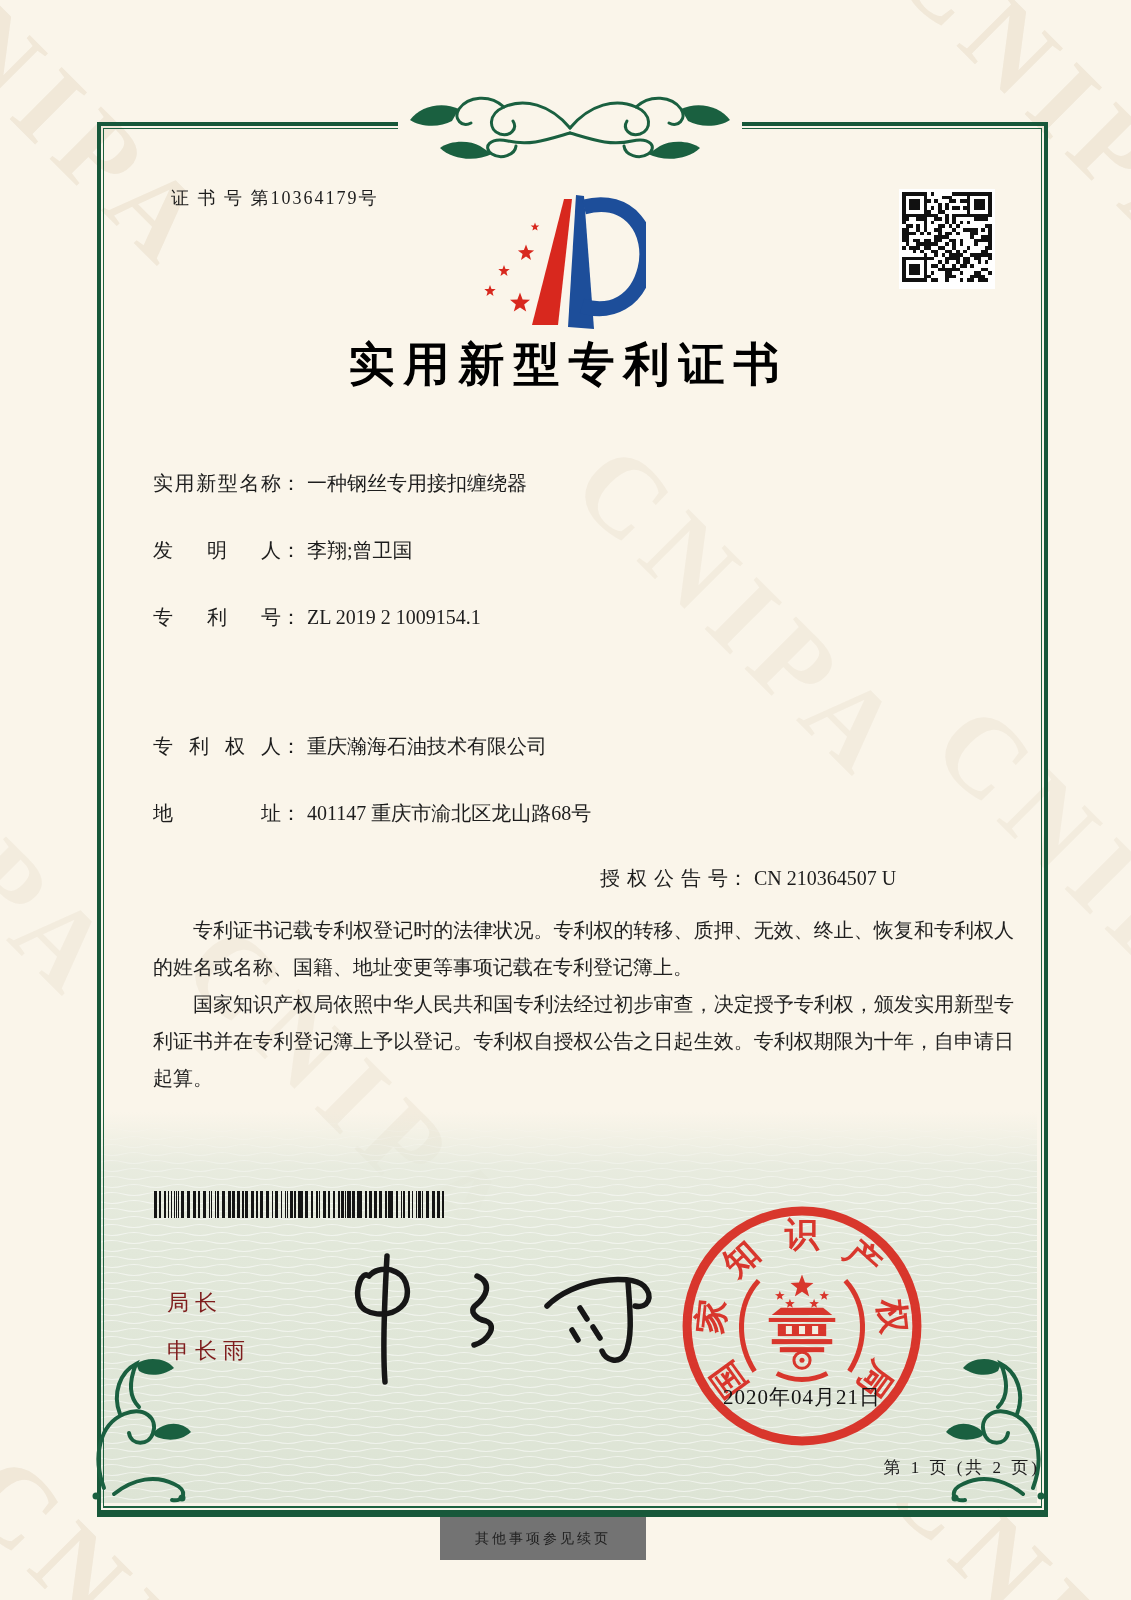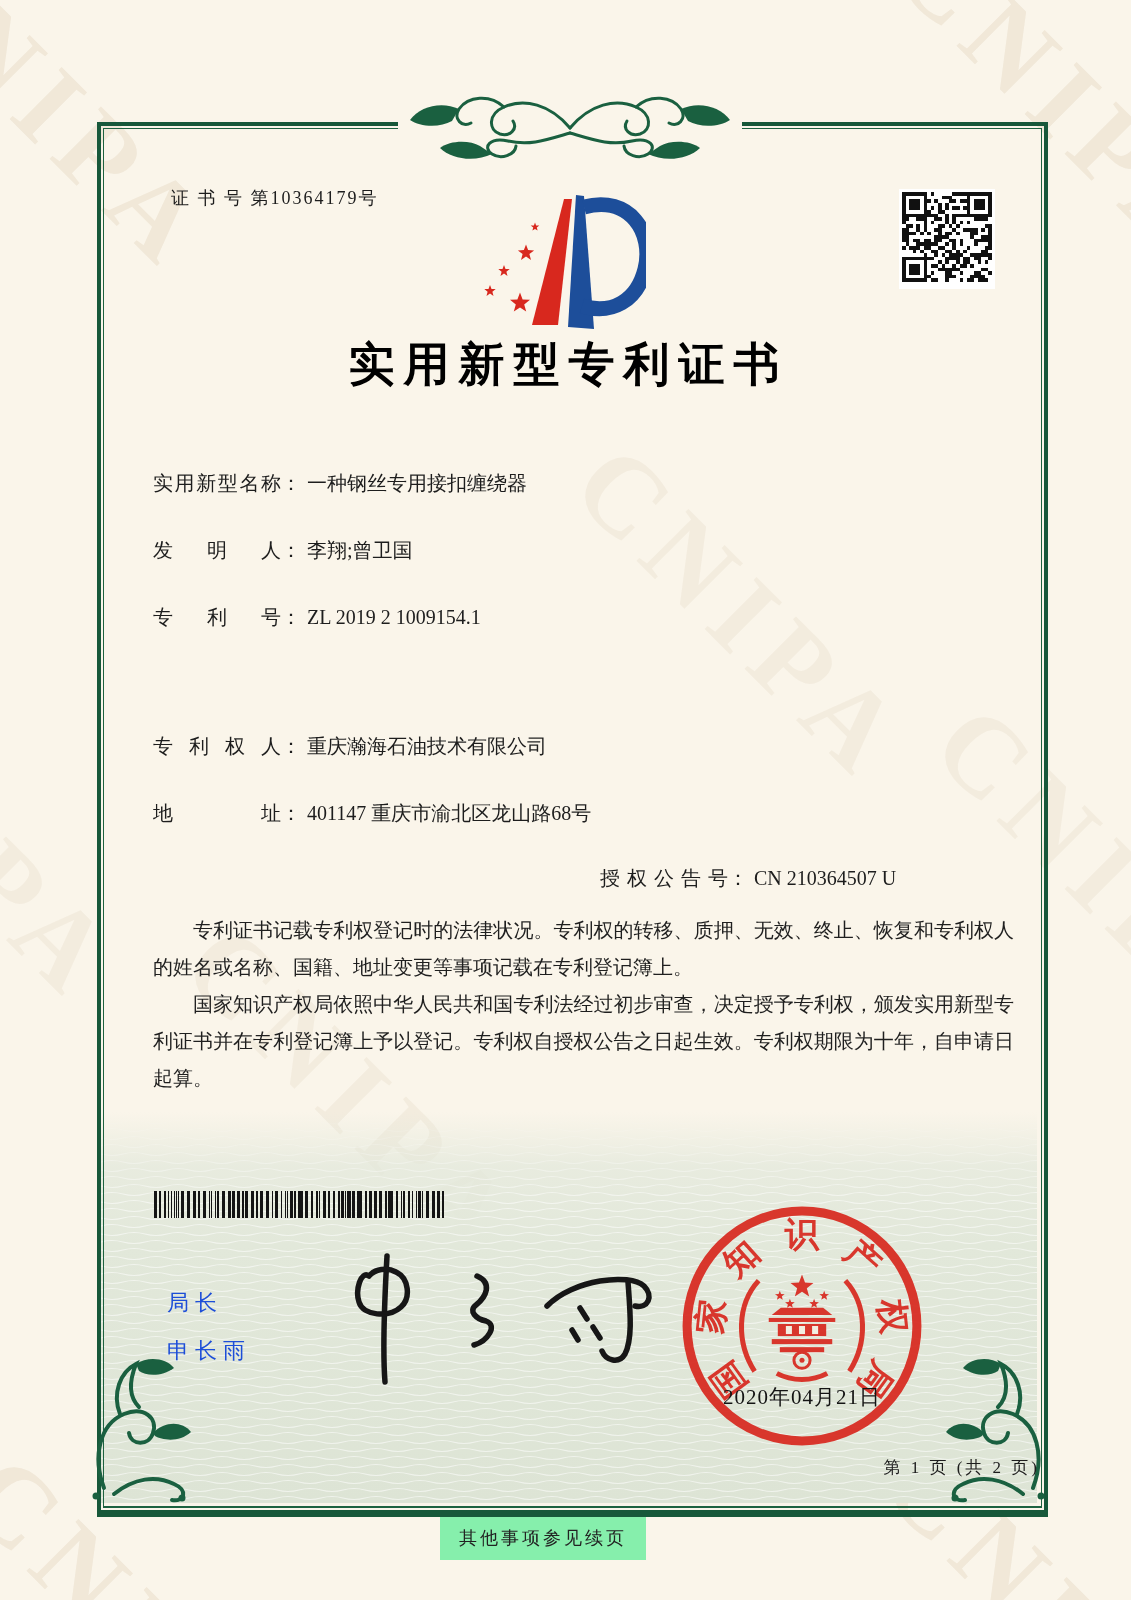--- a/index.html
+++ b/index.html
@@ -45,28 +45,28 @@
   #title{left:97px;top:334px;width:943px;text-align:center;
     font-size:46px;font-weight:700;letter-spacing:9px;color:#000;}
   .row{left:153px;height:30px;font-size:20px;white-space:nowrap;}
   .lbl{display:inline-block;width:128px;text-align:justify;text-align-last:justify;vertical-align:bottom;}
   .colon{display:inline-block;margin-right:6px;}
   #row-grant-no{left:600px;}
   #body-text{left:153px;top:912px;width:861px;font-size:20px;line-height:37px;text-align:justify;color:#1f1f1f;}
   #body-text p{margin:0;text-indent:2em;}
   #barcode-wrap{left:154px;top:1191px;z-index:5;}
   #bureau{left:167px;top:1288px;font-family:"Liberation Sans","DejaVu Sans",sans-serif;
-    font-size:22px;letter-spacing:6px;color:#1d4ed8;}
+    font-size:22px;letter-spacing:6px;color:#7f1d1d;}
   #bureau div{margin-bottom:18px;}
   #signature{left:325px;top:1248px;}
   #seal{left:676px;top:1200px;z-index:6;}
   #seal-date{left:676px;top:1383px;width:252px;text-align:center;font-size:21px;color:#141414;z-index:7;letter-spacing:1px;}
   #page-info{left:97px;top:1456px;width:943px;text-align:right;font-size:17px;letter-spacing:3px;z-index:5;}
-  #cont-note{left:440px;top:1517px;width:206px;height:43px;line-height:43px;background:#86efac;
-    text-align:center;font-size:18px;letter-spacing:3px;color:#222;z-index:5;}
+  #cont-note{left:440px;top:1517px;width:206px;height:43px;line-height:43px;background:#737373;
+    text-align:center;font-size:14px;letter-spacing:3px;color:#222;z-index:5;}
 </style>
 </head>
 <body>
 
 <div id="page">
 
   <div class="wm" style="left:-55px;top:-90px;">CNIPA</div>
   <div class="wm" style="left:960px;top:-95px;">CNIPA</div>
   <div class="wm faint" style="left:640px;top:420px;">CNIPA</div>
   <div class="wm faint" style="left:-150px;top:640px;">CNIPA</div>

